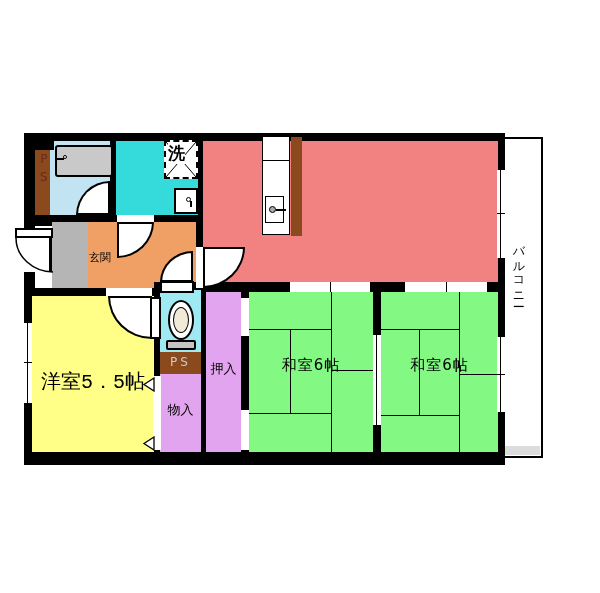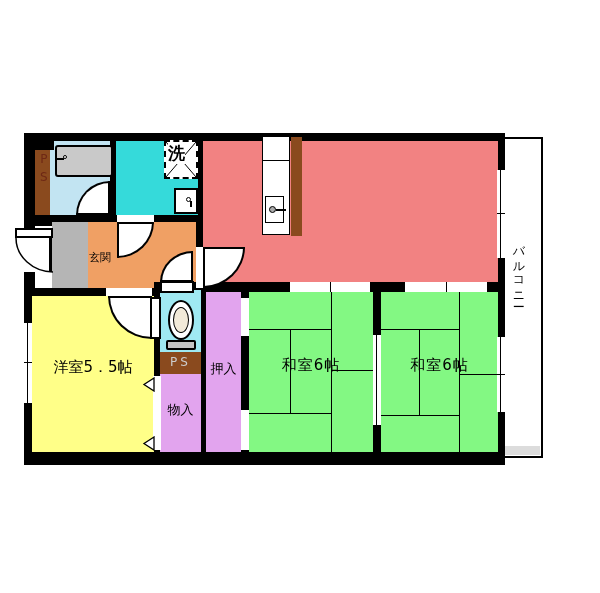--- a/index.html
+++ b/index.html
@@ -130,21 +130,21 @@
   <div class="abs" style="left:269px;top:206px;width:7px;height:7px;background:#aaa;border:1px solid #000;border-radius:50%;"></div>
   <div class="abs" style="left:276px;top:209px;width:10px;height:2px;background:#000;"></div>
   <div class="abs c-brown" style="left:291px;top:137px;width:11px;height:99px;"></div>
 
   <div class="abs" style="left:168px;top:300px;width:26px;height:40px;background:#fff;border:2px solid #000;border-radius:50%;"></div>
   <div class="abs" style="left:173px;top:307px;width:16px;height:26px;background:#f2ead9;border:1px solid #000;border-radius:50%;"></div>
   <div class="abs" style="left:166px;top:340px;width:30px;height:10px;background:#c4c4c4;border:2px solid #000;border-radius:2px;"></div>
 
   <div class="rlabel center" style="left:253px;top:357px;width:116px;font-size:15px;letter-spacing:1px;">和室6帖</div>
   <div class="rlabel center" style="left:383px;top:357px;width:113px;font-size:15px;letter-spacing:1px;">和室6帖</div>
-  <div class="rlabel center" style="left:34px;top:359px;width:118px;font-size:15px;">洋室5．5帖</div>
+  <div class="rlabel center" style="left:34px;top:371px;width:118px;font-size:20px;font-family:Liberation Mono, monospace;">洋室5．5帖</div>
   <div class="rlabel center" style="left:51px;top:252px;width:38px;font-size:11px;margin-left:30px;">玄関</div>
   <div class="rlabel center" style="left:206px;top:362px;width:35px;font-size:13px;">押入</div>
   <div class="rlabel center" style="left:160px;top:403px;width:41px;font-size:13px;">物入</div>
   <div class="rlabel center" style="left:160px;top:356px;width:41px;font-size:12px;letter-spacing:3px;color:var(--c-ps-lower-text,#ccc);">PS</div>
   <div class="rlabel vtext" style="left:36px;top:152px;font-size:12px;letter-spacing:4px;color:var(--c-ps-left-text,#6e2815);">PS</div>
   <div class="rlabel vtext" style="left:511px;top:237px;font-size:12px;letter-spacing:2px;">バルコニー</div>
 
 </div>
 
 </body></html>

